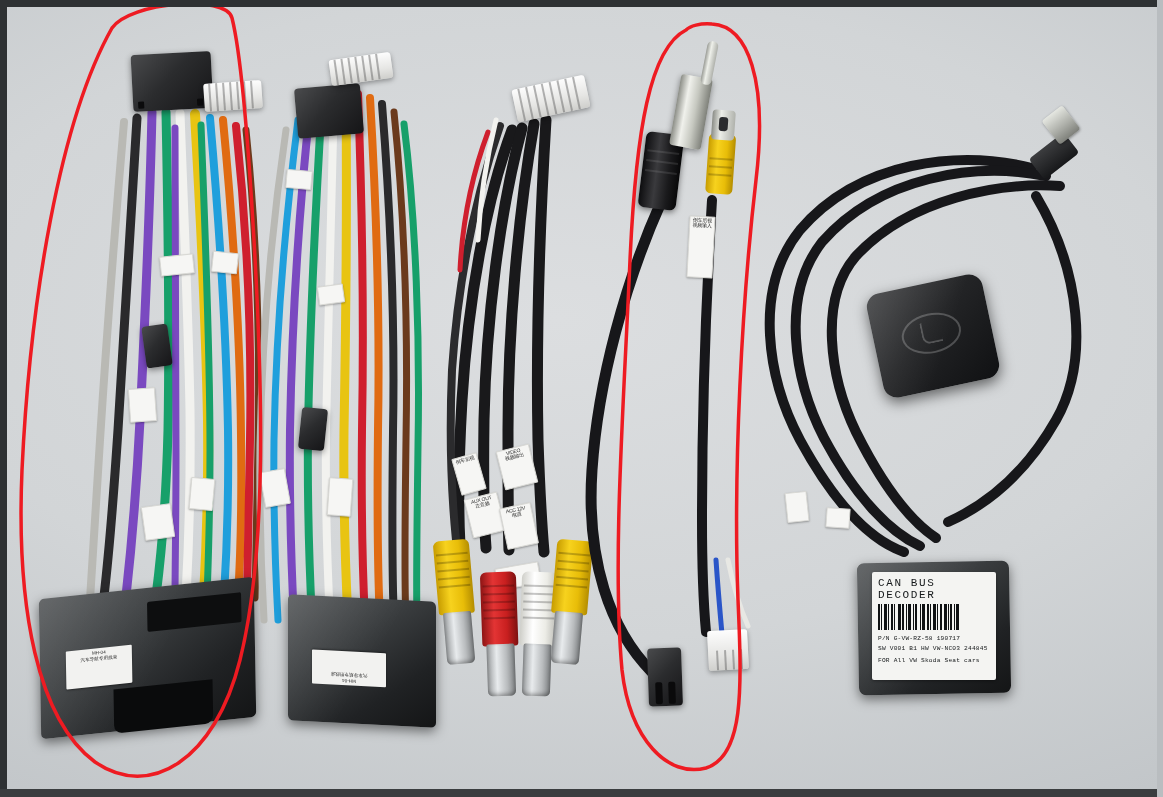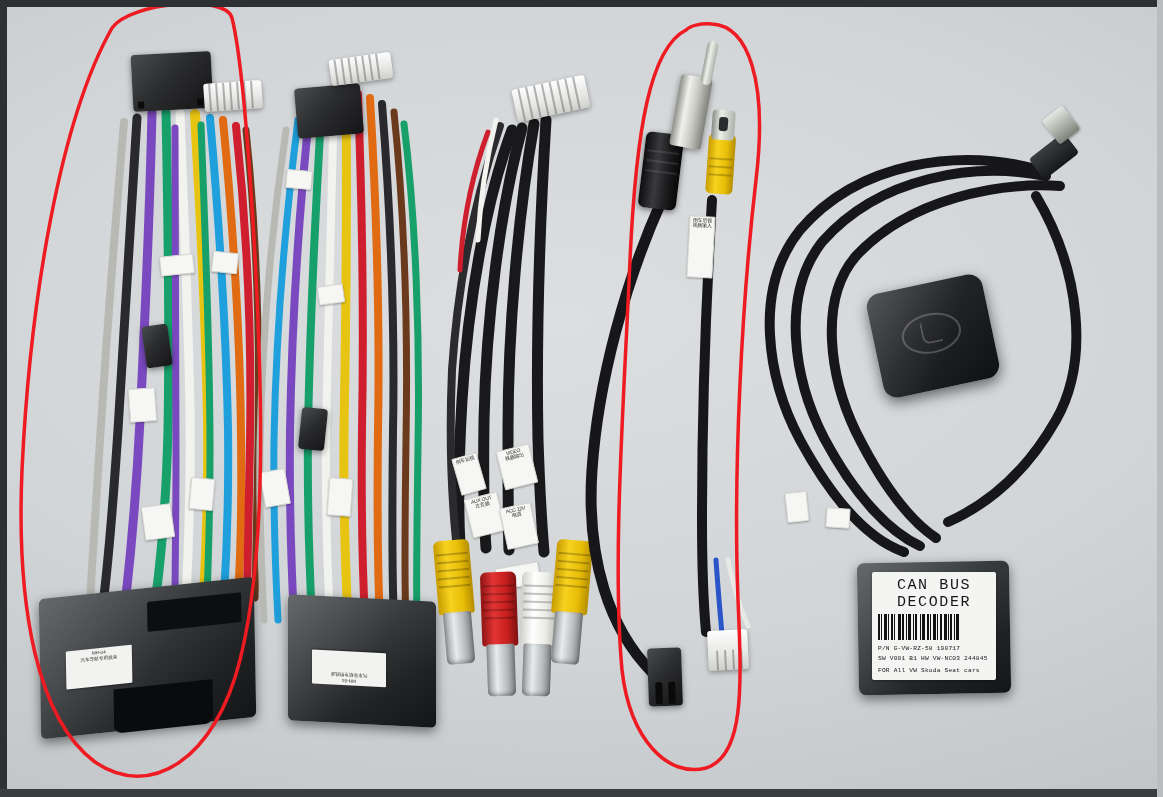--- a/index.html
+++ b/index.html
@@ -67,21 +67,21 @@
   .rca .grip{position:absolute;left:6%;right:6%;top:6%;height:44%;overflow:hidden;border-radius:4px;}
   .rca .grip i{position:absolute;left:0;right:0;height:2px;background:rgba(0,0,0,.22);}
 
   
   .cbd-label{
     position:absolute;background:#f4f4f2;border-radius:2px;
     box-shadow:0 1px 3px rgba(0,0,0,.35);
     padding:5px 6px 4px 6px;box-sizing:border-box;
     font-family:"Liberation Mono",monospace;color:#15181a;
   }
-  .cbd-title{font-size:15px;letter-spacing:1.6px;text-align:center;margin-bottom:3px;}
+  .cbd-title{font-size:11px;letter-spacing:1.6px;text-align:left;margin-bottom:3px;}
   .barcode{height:26px;display:flex;align-items:stretch;gap:0;margin-bottom:4px;}
   .barcode i{display:block;background:#101214;}
   .cbd-line{font-size:6.2px;letter-spacing:.2px;white-space:nowrap;line-height:1.55;}
 
   
   .mod-label{
     position:absolute;background:#f2f2f0;border-radius:1px;
     box-shadow:0 1px 2px rgba(0,0,0,.4);
     font-size:4.6px;color:#2a2a2a;text-align:center;line-height:1.3;
     padding:2px 1px;box-sizing:border-box;overflow:hidden;

